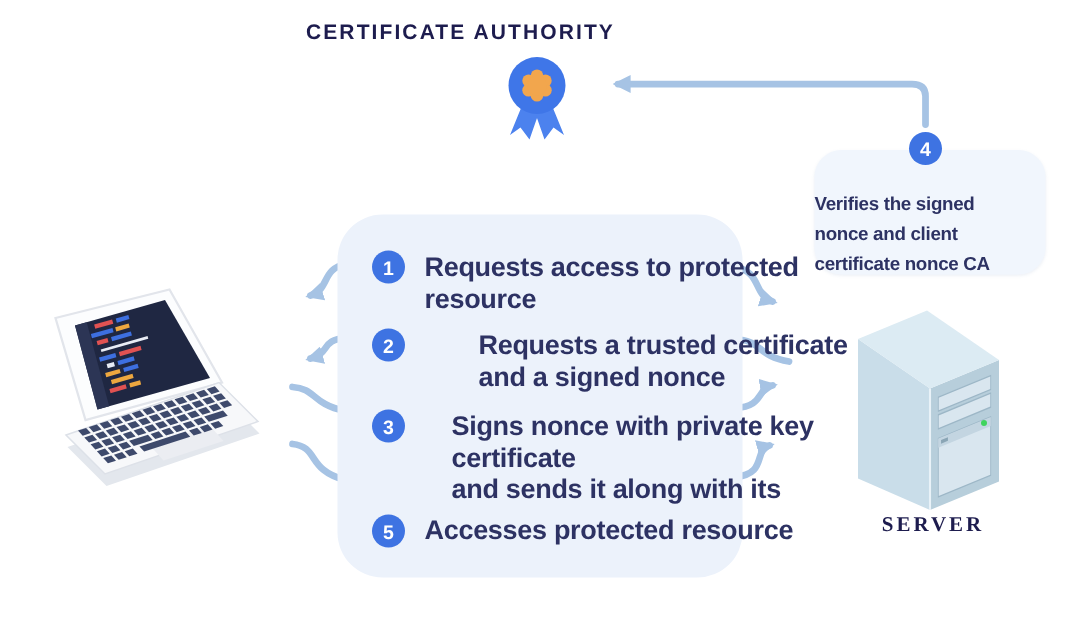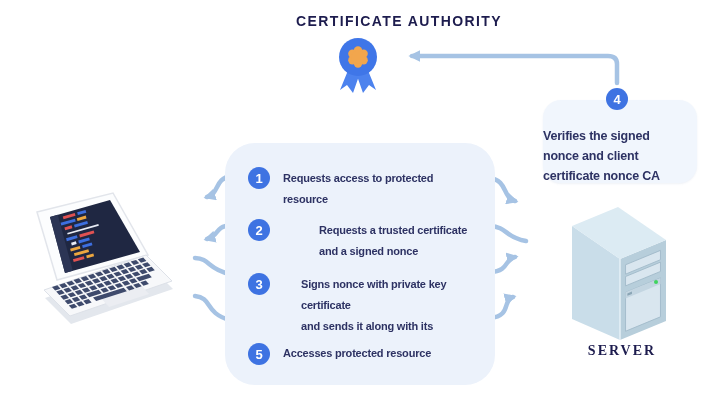--- a/index.html
+++ b/index.html
@@ -10,21 +10,21 @@
     --panel:#ecf2fb;
     --panel-light:#f1f6fd;
   }
   html,body{margin:0;padding:0;background:#fff;}
   .canvas{
     position:relative;width:720px;height:412px;background:#ffffff;
     font-family:"Liberation Sans",sans-serif;overflow:hidden;
   }
   .abs{position:absolute;}
   .title{
-    left:220px;top:13px;width:282px;text-align:right;
+    left:204px;top:13px;width:282px;text-align:left;
     font-size:14px;font-weight:800;letter-spacing:1.4px;color:var(--navy);
   }
   .big-label{
     font-size:14px;font-weight:800;letter-spacing:2px;color:var(--navy);
     width:110px;text-align:center;
   }
   .client-label{left:33px;top:329px;}
   .server-label{left:567px;top:343px;font-family:Liberation Serif, serif;}
   .steps-box{
     left:225px;top:143px;width:270px;height:242px;border-radius:30px;
@@ -33,21 +33,21 @@
   .verify-box{
     left:543px;top:100px;width:154px;height:83px;border-radius:18px;
     background:var(--panel-light);box-shadow:0 1px 2px rgba(120,150,190,0.12);
   }
   .num-circle{
     position:absolute;width:22px;height:22px;border-radius:50%;
     background:var(--accent);color:#fff;font-size:13px;font-weight:700;
     display:flex;align-items:center;justify-content:center;
   }
   .step-text{
-    position:absolute;color:var(--steptext);font-size:11px;font-weight:700;
+    position:absolute;color:var(--steptext);font-size:18px;font-weight:700;
     letter-spacing:-0.2px;line-height:21px;white-space:nowrap;
   }
   .step-line{display:block;}
   .verify-text{
     position:absolute;left:0;top:26px;width:154px;text-align:left;
     color:var(--steptext);font-size:12.5px;font-weight:700;line-height:20px;
     letter-spacing:-0.2px;
   }
   svg{display:block;}
 </style>

